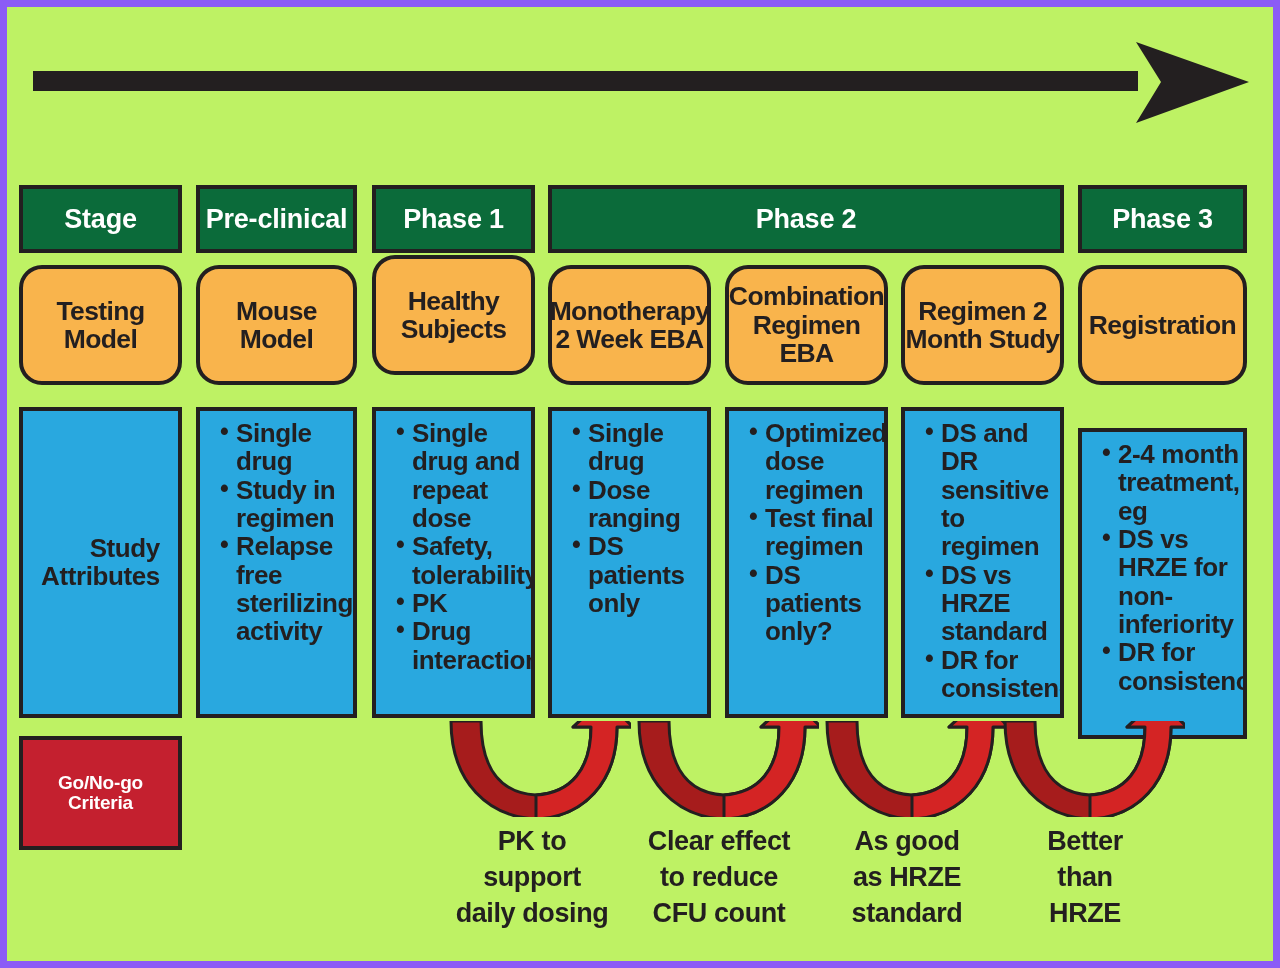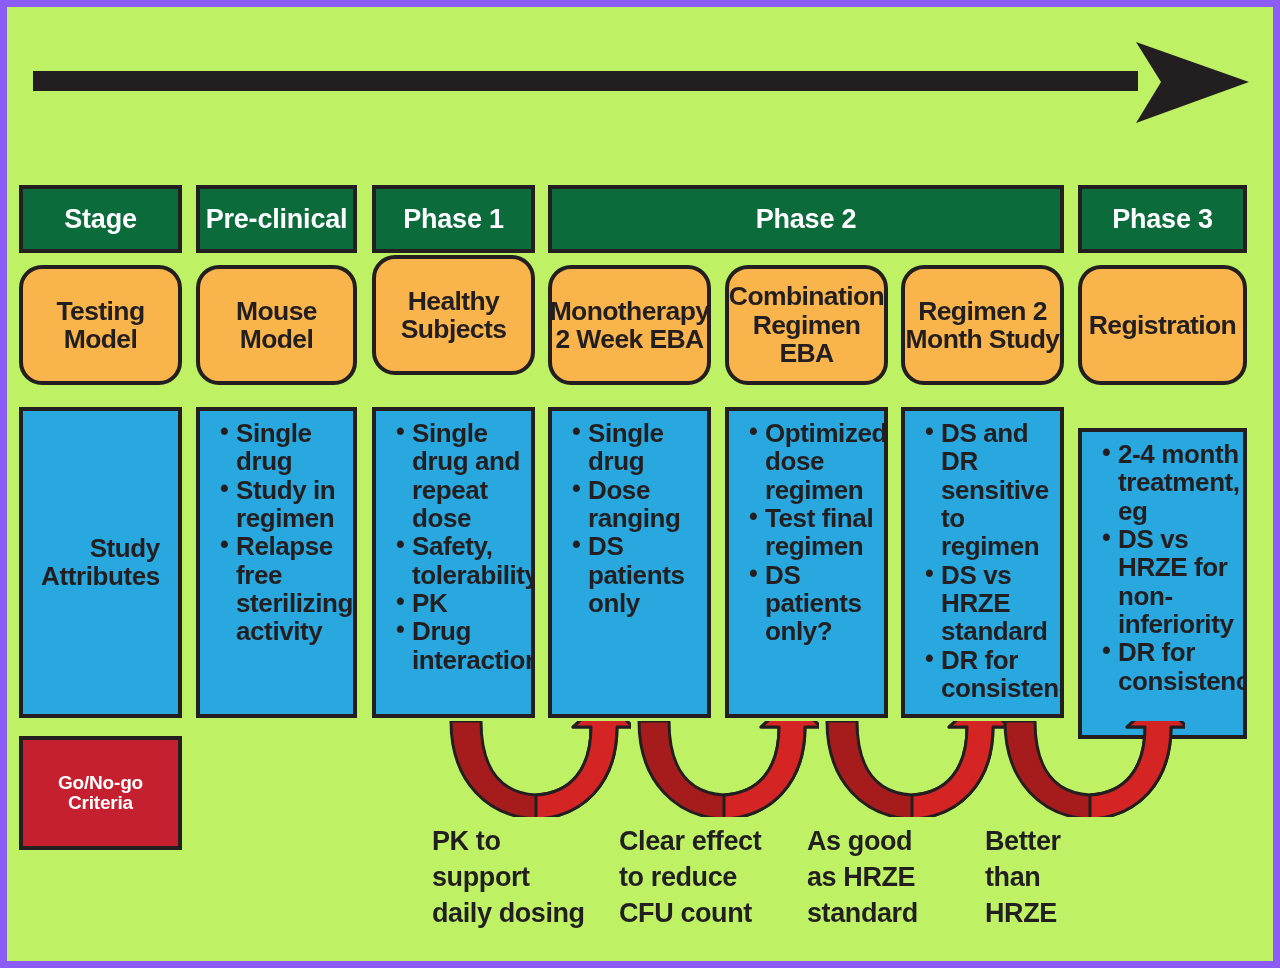--- a/index.html
+++ b/index.html
@@ -88,21 +88,21 @@
     font-weight: bold;
     font-size: 19px;
     letter-spacing: -0.2px;
   }
 
   .two-line { white-space: pre-line; }
 
   
   .criteria-caption {
     position: absolute;
-    text-align: left;
+    text-align: center;
     font-weight: bold;
     font-size: 27px;
     color: #231f20;
     line-height: 1.33;
     white-space: pre-line;
     letter-spacing: -0.4px;
   }
 
   
   .gng-arrow {

